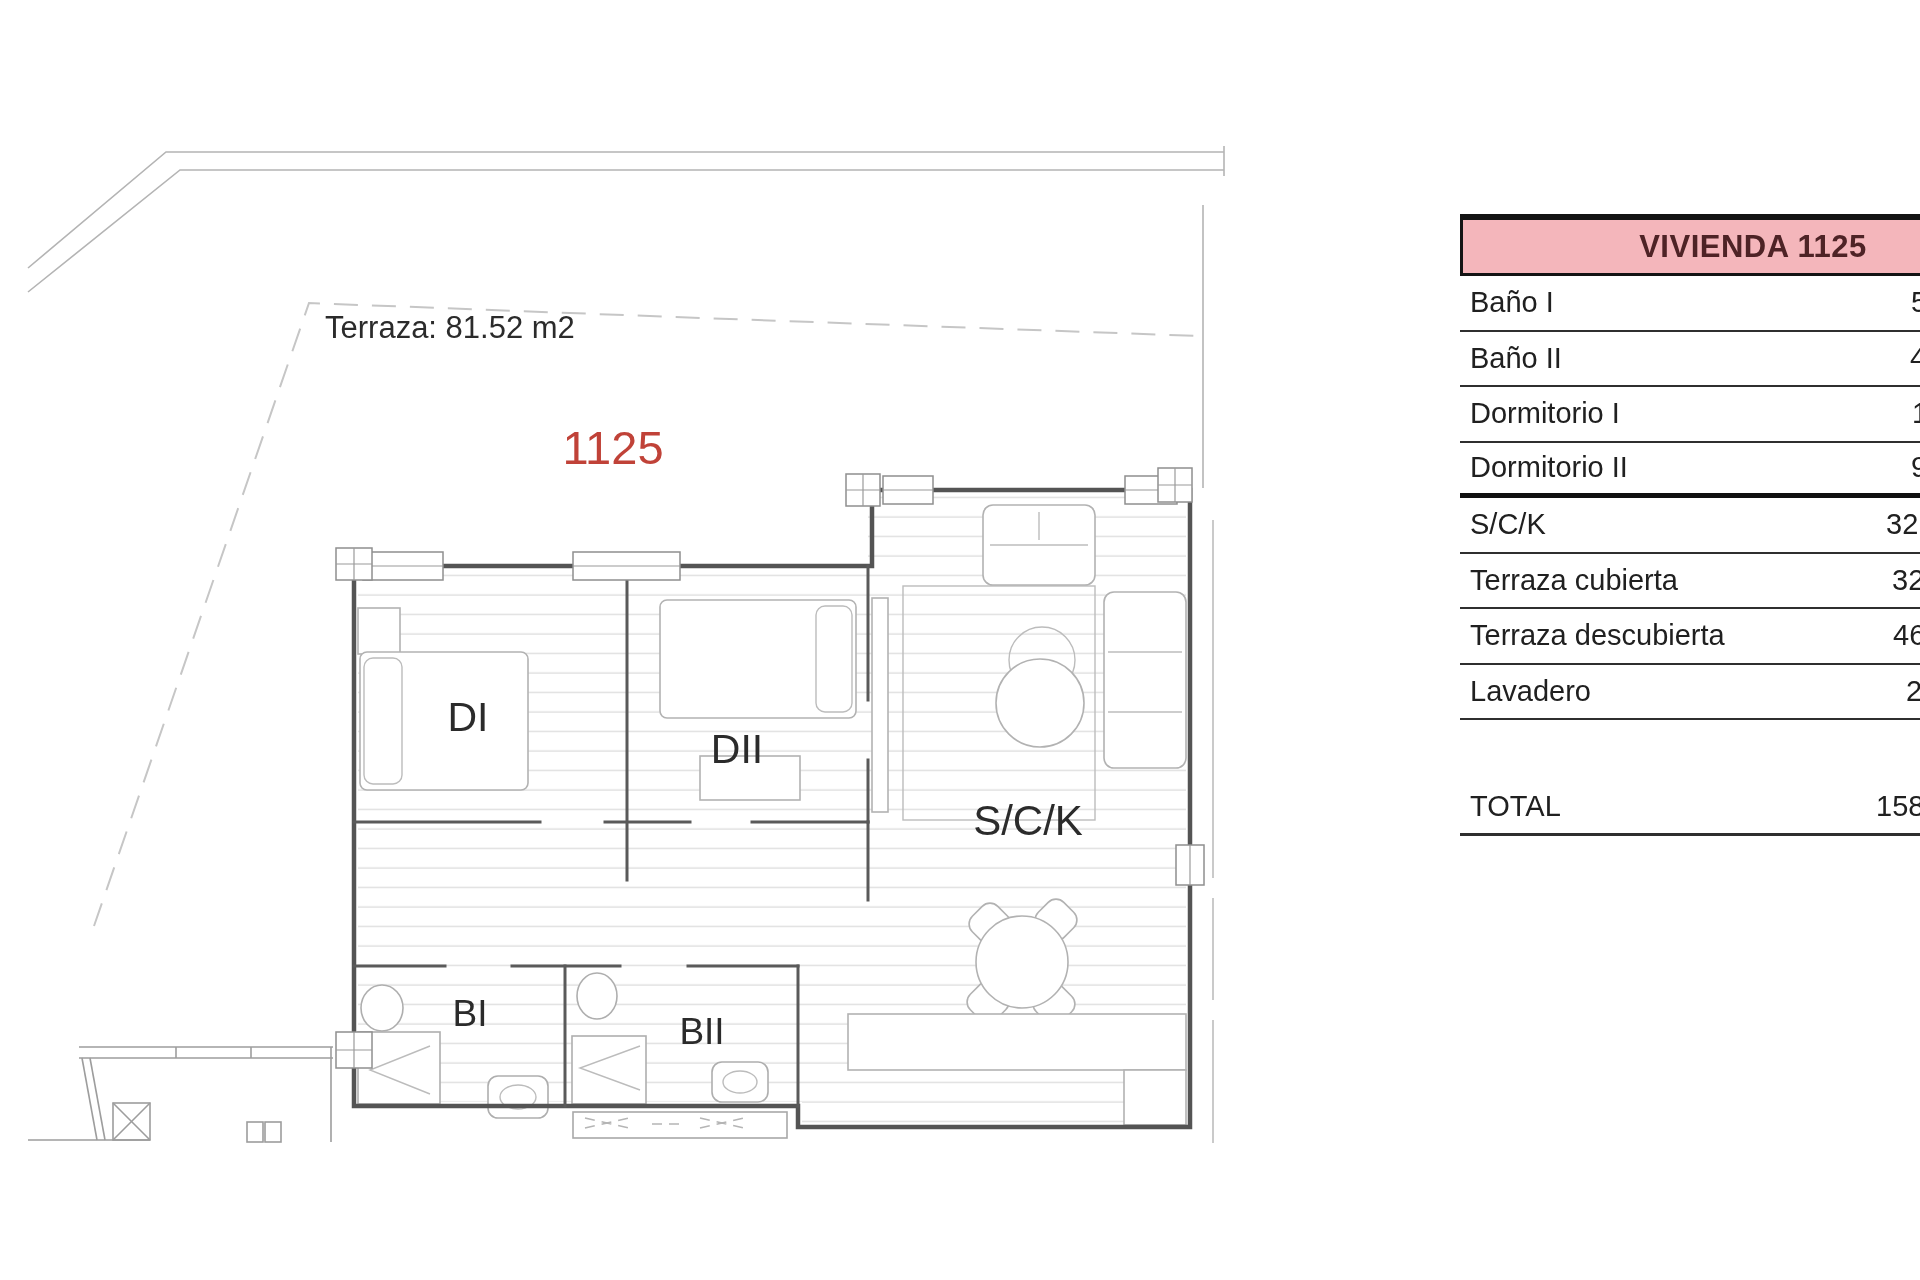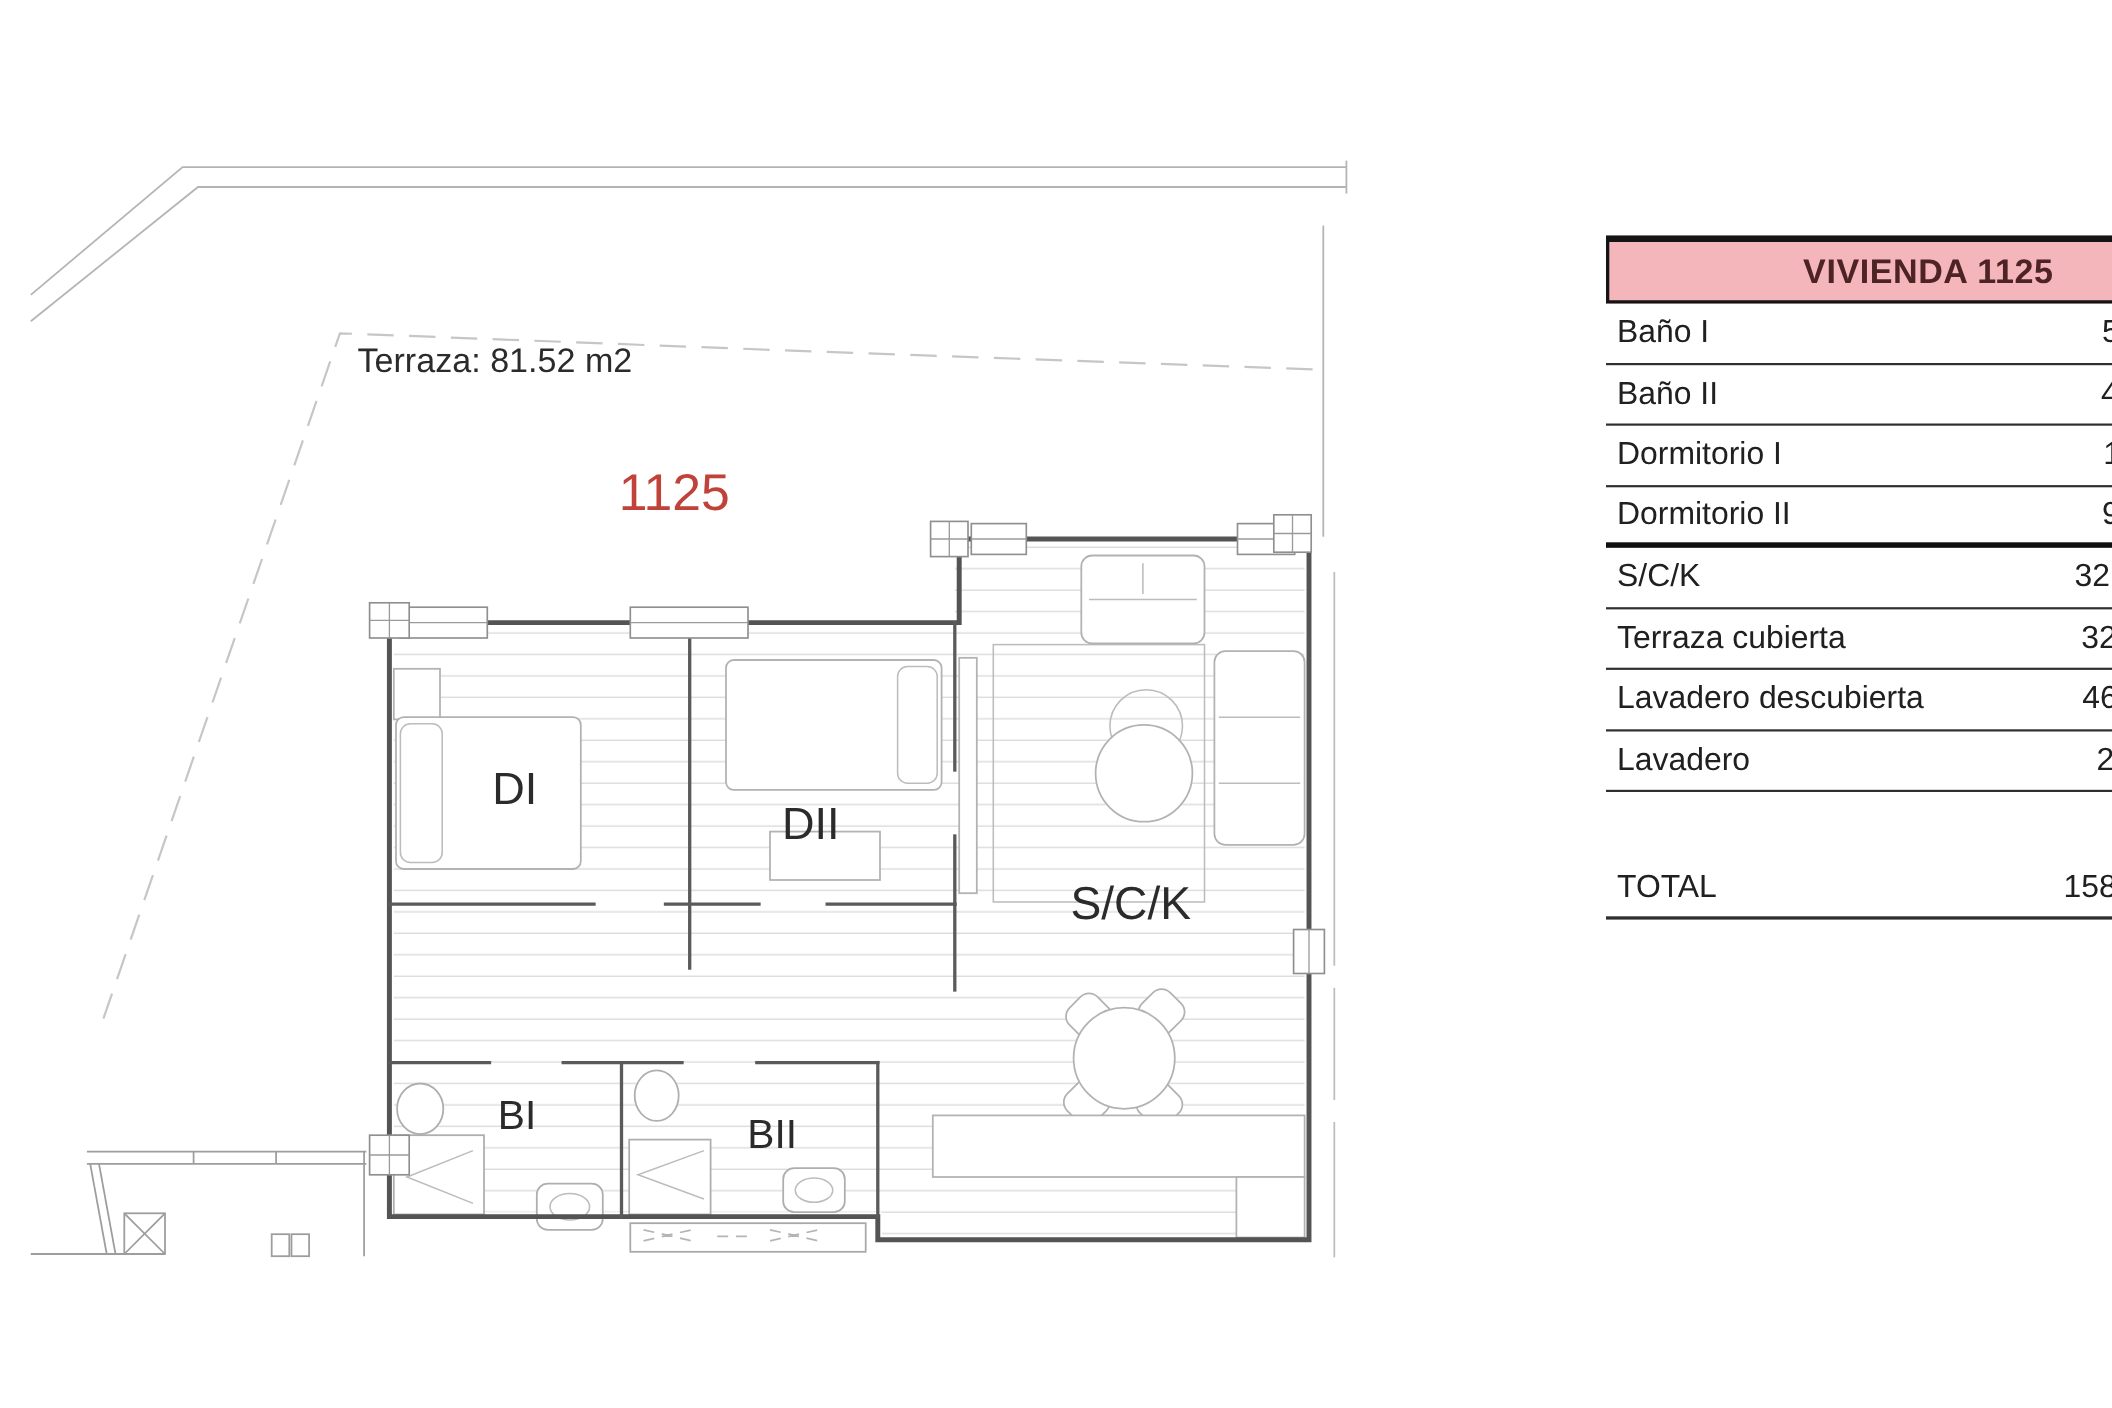--- a/index.html
+++ b/index.html
@@ -253,21 +253,21 @@
   </div>
   <div class="trow">
     <span class="lbl">S/C/K</span>
     <span class="val" style="left:426px;">32</span>
   </div>
   <div class="trow">
     <span class="lbl">Terraza cubierta</span>
     <span class="val" style="left:432px;">32</span>
   </div>
   <div class="trow">
-    <span class="lbl">Lavadero descubierta</span>
+    <span class="lbl">Terraza descubierta</span>
     <span class="val" style="left:433px;">46</span>
   </div>
   <div class="trow">
     <span class="lbl">Lavadero</span>
     <span class="val" style="left:446px;">2</span>
   </div>
 
   <div class="trow" id="total-row">
     <span class="lbl">TOTAL</span>
     <span class="val" style="left:416px;">158</span>

